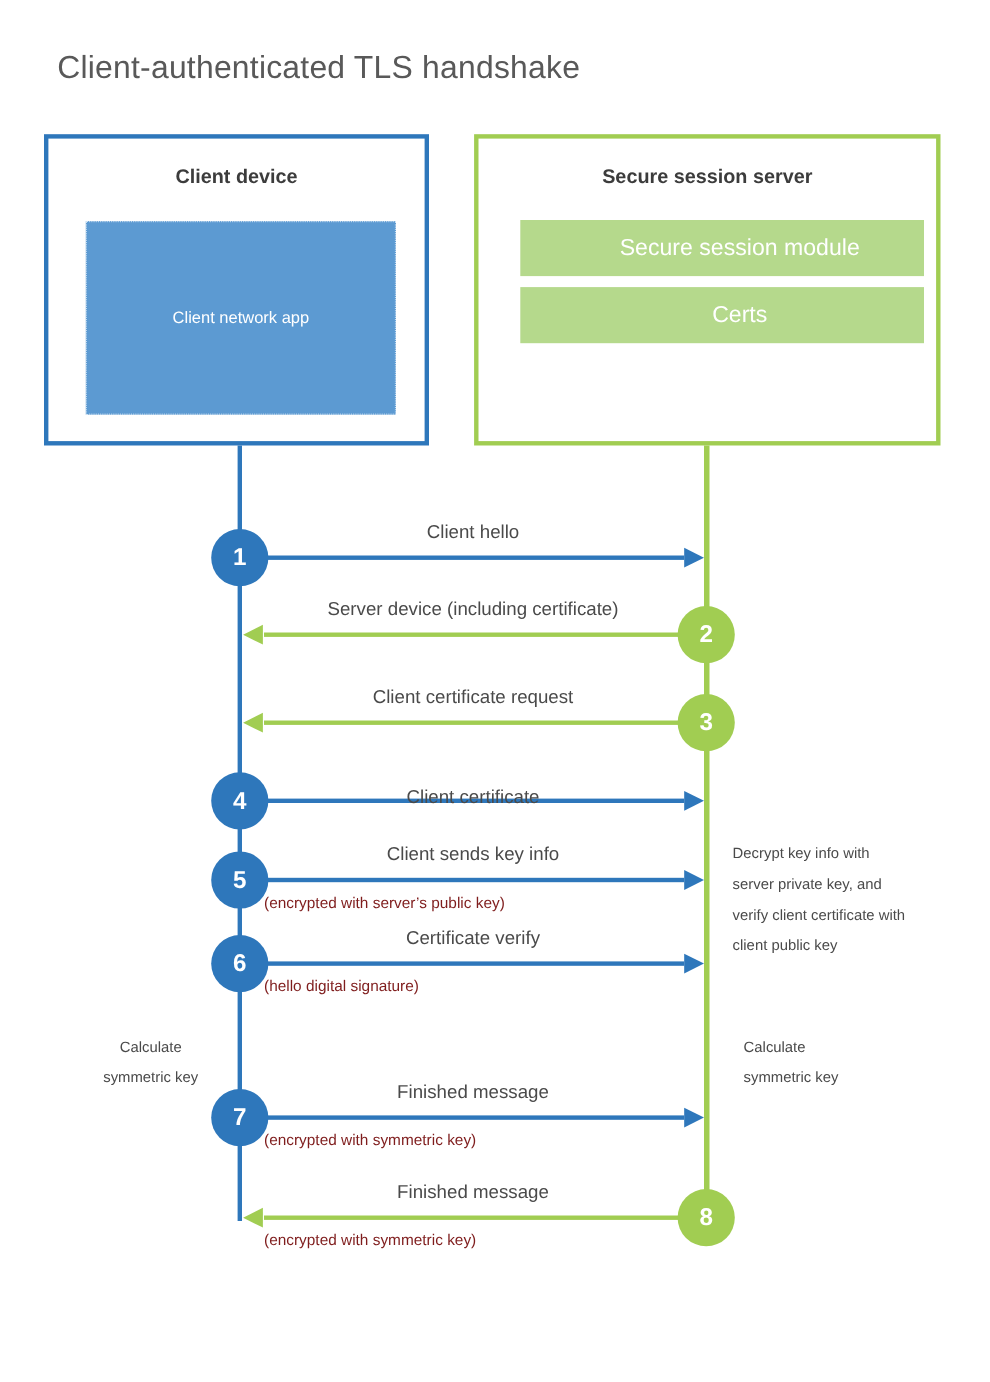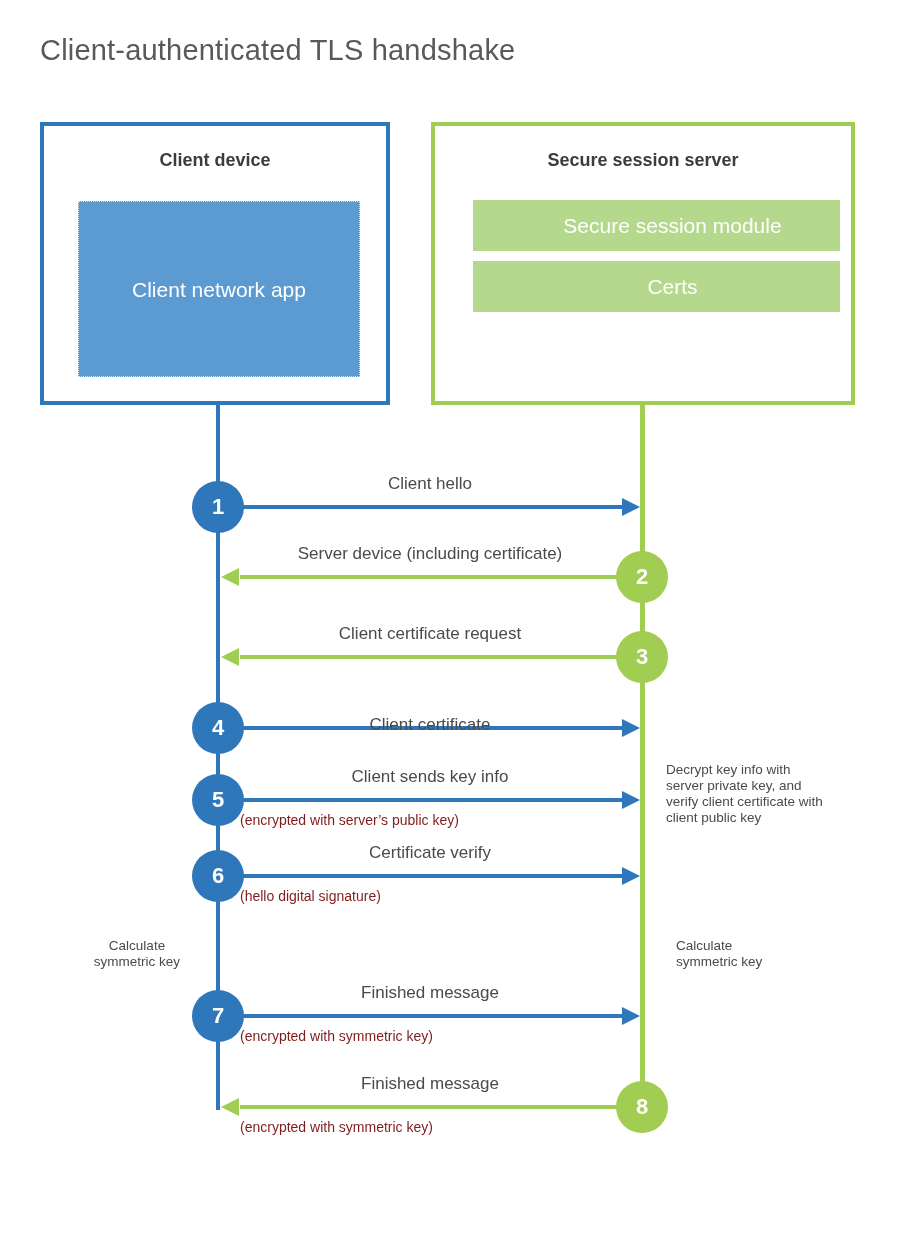--- a/index.html
+++ b/index.html
@@ -1,36 +1,36 @@
 <!DOCTYPE html>
 <html><head>
 <meta charset="utf-8">
 <style>
   html,body { margin:0; padding:0; background:#ffffff; }
   .canvas {
     position:relative; width:900px; height:1256px; background:#ffffff;
     font-family:"Liberation Sans", sans-serif; overflow:hidden;
   }
   .page-title {
-    position:absolute; left:36px; top:30px; margin:4px;
+    position:absolute; left:36px; top:30px; margin:16px;
     font-size:29px; font-weight:400; color:#595959; letter-spacing:0.2px;
   }
   
   .actor-box { position:absolute; top:122px; height:283px; box-sizing:border-box; background:#fff; }
   .actor-box.client { left:40px; width:350px; border:4px solid #2e77bb; }
   .actor-box.server { left:431px; width:424px; border:4px solid #a1cd52; }
   .actor-title {
     position:absolute; top:24px; left:0; right:0; text-align:center;
     font-size:18px; font-weight:bold; color:#3c3c3c;
   }
   .client-app {
     position:absolute; left:34px; top:75px; width:282px; height:176px;
     background:#5c9ad2; border:1px dotted #cfe2f2; box-sizing:border-box;
     display:flex; align-items:center; justify-content:center; text-align:center;
-    color:#ffffff; font-size:21px; line-height:29px;
+    color:#ffffff; font-size:15px; line-height:29px;
   }
   .client-app span { display:inline-block; max-width:190px; }
   .server-bar {
     position:absolute; left:38px; width:335px; height:51px;
     background:#b5d98c; color:#ffffff; font-size:21px;
     display:flex; align-items:center; justify-content:center; text-align:center;padding-left:32px;
   }
   .bar-1 { top:74px; } .bar-2 { top:135px; } .bar-3 { top:197px; }
   
   .lifeline { position:absolute; top:405px; z-index:1; }
@@ -46,21 +46,21 @@
     border-top:9px solid transparent; border-bottom:9px solid transparent; }
   .step-label {
     position:absolute; left:240px; width:380px; text-align:center;
     font-size:17px; color:#4a4a4a; line-height:26px; z-index:2;
   }
   .step-sublabel {
     position:absolute; left:240px; width:380px; text-align:left;
     font-size:14px; color:#7f1d1d; line-height:20px; z-index:2;
   }
   
-  .note { position:absolute; font-size:13.5px; color:#4a4a4a; line-height:16px; }
+  .note { position:absolute; font-size:13.5px; color:#4a4a4a; line-height:28px; }
   .note-decrypt { left:666px; top:762px; width:158px; text-align:left; }
   .note-calc-left { left:86px; top:938px; width:102px; text-align:center; }
   .note-calc-right { left:676px; top:938px; width:110px; text-align:left; }
 </style>
 </head>
 <body>
 
 <div class="canvas">
 
   <h1 class="page-title">Client-authenticated TLS handshake</h1>

